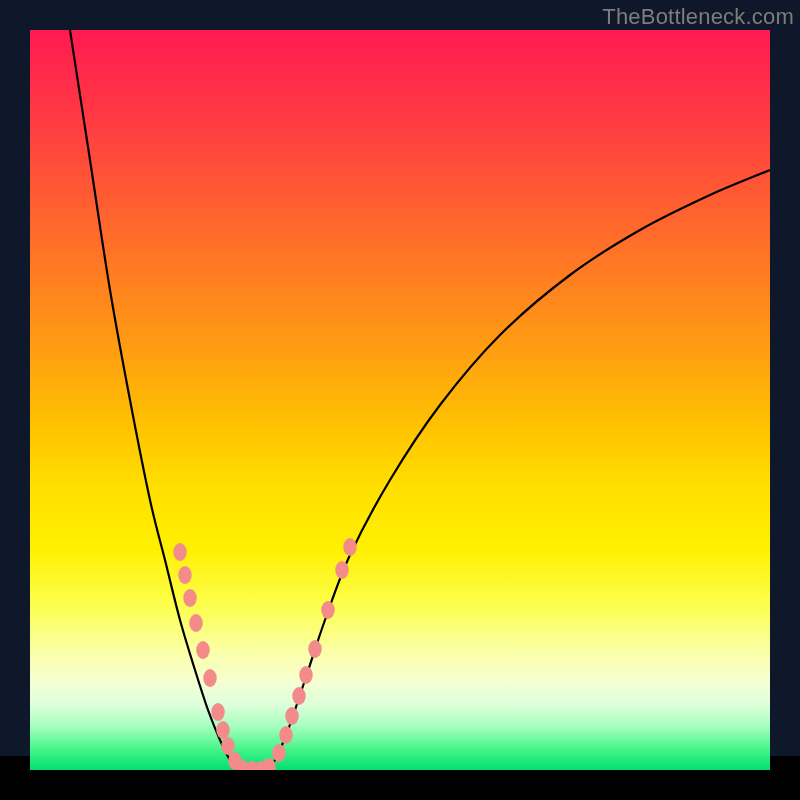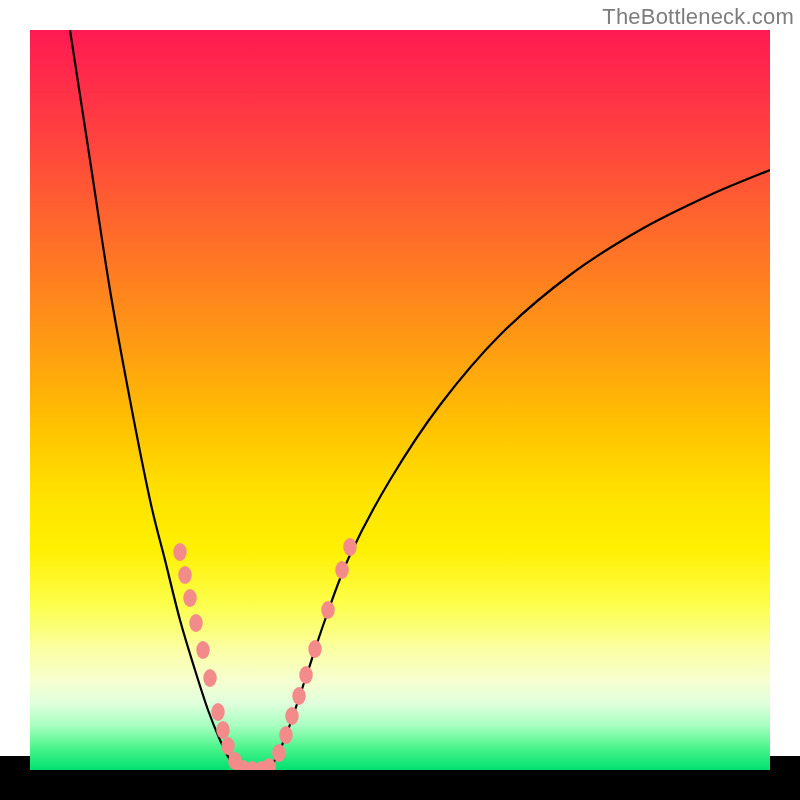--- a/index.html
+++ b/index.html
@@ -1,16 +1,16 @@
 <!DOCTYPE html>
 <html><head>
 <meta charset="utf-8">
 <style>
 html,body{margin:0;padding:0;width:800px;height:800px;overflow:hidden;background:#000;font-family:Arial,Helvetica,sans-serif}
-.frame{position:absolute;left:0;top:0;width:800px;height:756px;background:#ffffff}
+.frame{position:absolute;left:0;top:0;width:800px;height:756px;background:#0f172a}
 .plot{position:absolute;left:30px;top:30px;width:740px;height:740px}
 .grad{position:absolute;left:0;top:0;width:740px;height:740px;
   background:linear-gradient(to bottom,
     #ff1a52 0%,
     #ff2a4a 6%,
     #ff4040 14%,
     #ff6030 24%,
     #ff8020 34%,
     #ffa010 44%,
     #ffc400 54%,

